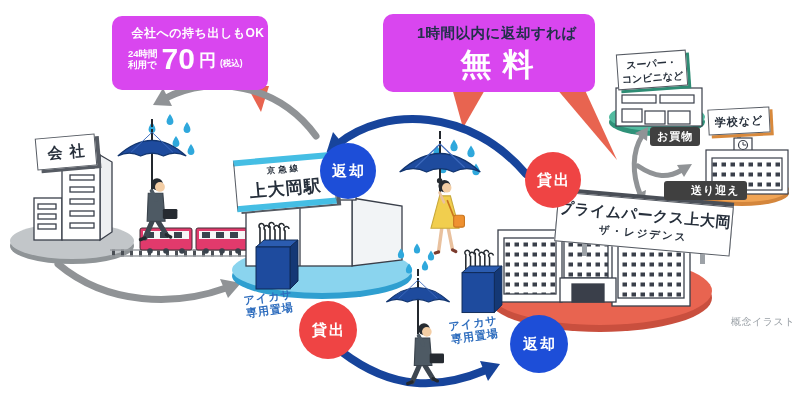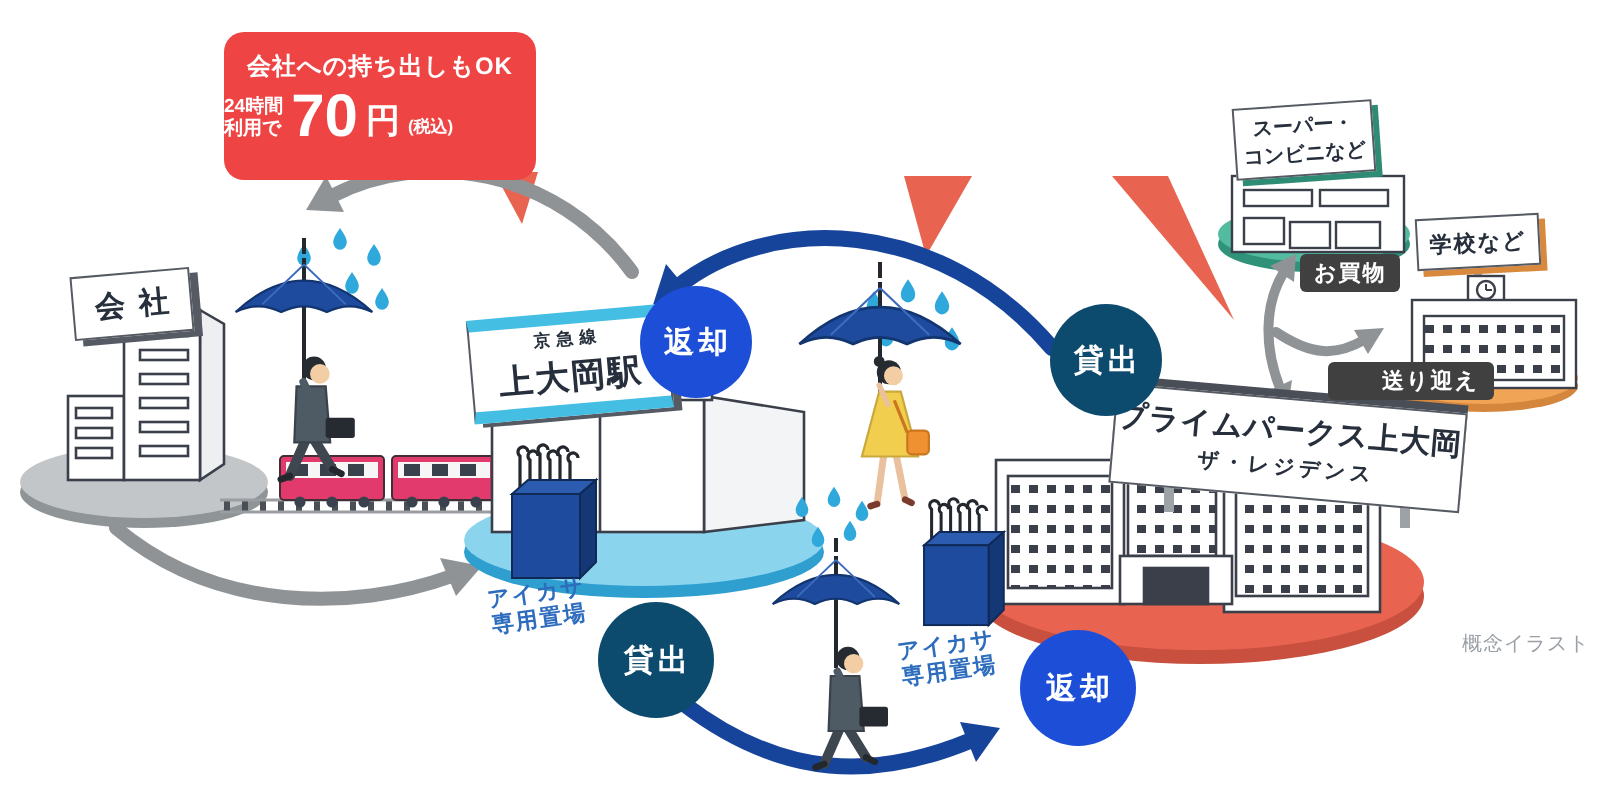--- a/index.html
+++ b/index.html
@@ -2,21 +2,21 @@
 <html><head>
 <meta charset="utf-8">
 <style>
   html,body{margin:0;padding:0;background:#fff;}
   #canvas{position:relative;width:800px;height:400px;background:#fff;overflow:hidden;
           font-family:"Liberation Sans","DejaVu Sans",sans-serif;}
   .abs{position:absolute;}
   svg{display:block;}
 
   
-  .bubble{background:#ef4444;border-radius:10px;color:#fff;text-align:center;box-sizing:border-box;}
+  .bubble{background:#d946ef;border-radius:10px;color:#fff;text-align:center;box-sizing:border-box;padding-left:16px;}
   #price-bubble{left:112px;top:16px;width:156px;height:74px;padding-top:9px;}
   #price-bubble .l1{font-size:12px;font-weight:bold;letter-spacing:.5px;}
   #price-row{display:flex;align-items:center;justify-content:flex-start;margin-top:2px;gap:4px;}
   #price-row .dur{font-size:9.5px;font-weight:bold;line-height:1.2;text-align:left;}
   #price-row .amt{font-size:30px;font-weight:bold;line-height:1;}
   #price-row .unit{font-size:17px;font-weight:bold;align-self:flex-end;margin-bottom:2px;}
   #price-row .tax{font-size:8.5px;font-weight:bold;align-self:flex-end;margin-bottom:4px;}
   #free-bubble{left:383px;top:14px;width:212px;height:78px;padding-top:10px;}
   #free-bubble .l1{font-size:14.5px;font-weight:bold;color:#22304A;letter-spacing:.5px;}
   #free-bubble .l2{font-size:31px;font-weight:bold;color:#fff;letter-spacing:.35em;text-indent:.35em;margin-top:1px;}
@@ -38,21 +38,21 @@
   #supermarket-sign{left:617px;top:52px;width:70px;height:36px;transform:rotate(-4deg);
                 box-shadow:3px 3px 0 #2E8C74;padding-top:4px;font-size:10px;font-weight:bold;line-height:1.35;}
   #school-sign{left:708px;top:108px;width:62px;height:26px;transform:rotate(-3deg);
                 box-shadow:3px 3px 0 #D8893C;display:flex;align-items:center;justify-content:center;
                 font-size:11px;font-weight:bold;letter-spacing:1px;}
 
   
   .circle{border-radius:50%;display:flex;align-items:center;justify-content:center;color:#fff;
           font-weight:bold;font-size:15px;letter-spacing:2px;text-indent:2px;}
   .c-return{background:#1d4ed8;}
-  .c-rent{background:#0c4a6e;font-family:Liberation Serif, serif;}
+  .c-rent{background:#ef4444;font-family:Liberation Serif, serif;}
   #return-circle-station{left:320px;top:143px;width:56px;height:56px;}
   #rent-circle-station{left:299px;top:301px;width:58px;height:58px;}
   #rent-circle-residence{left:525px;top:152px;width:56px;height:56px;}
   #return-circle-residence{left:510px;top:315px;width:58px;height:58px;}
 
   
   .badge{background:#404040;border-radius:3px;color:#fff;font-size:11px;font-weight:bold;
          padding:2px 7px;letter-spacing:1px;}
   #shopping-badge{left:650px;top:127px;}
   #pickup-badge{left:664px;top:181px;padding-left:27px;}
@@ -298,20 +298,24 @@
       <div class="dur">
         <div>24時間</div>
         <div>利用で</div>
       </div>
       <div class="amt">70</div>
       <div class="unit">円</div>
       <div class="tax">(税込)</div>
     </div>
   </div>
 
+  <div id="free-bubble" class="abs bubble">
+    <div class="l1">1時間以内に返却すれば</div>
+    <div class="l2">無料</div>
+  </div>
 
   <div id="company-sign" class="abs sign">会社</div>
 
   <div id="station-sign" class="abs sign">
     <div class="line">京急線</div>
     <div class="name">上大岡駅</div>
   </div>
 
   <div id="residence-sign" class="abs sign">
     <div class="name">プライムパークス上大岡</div>

